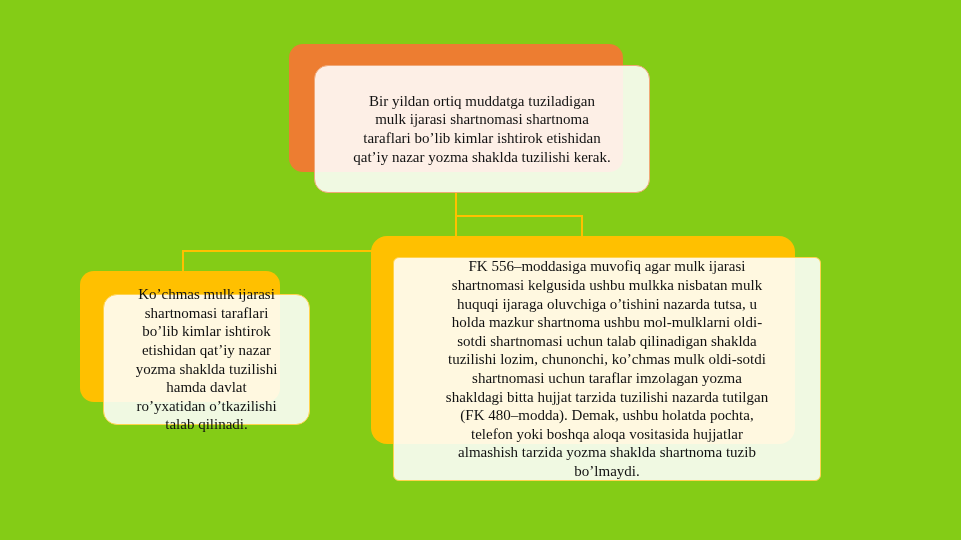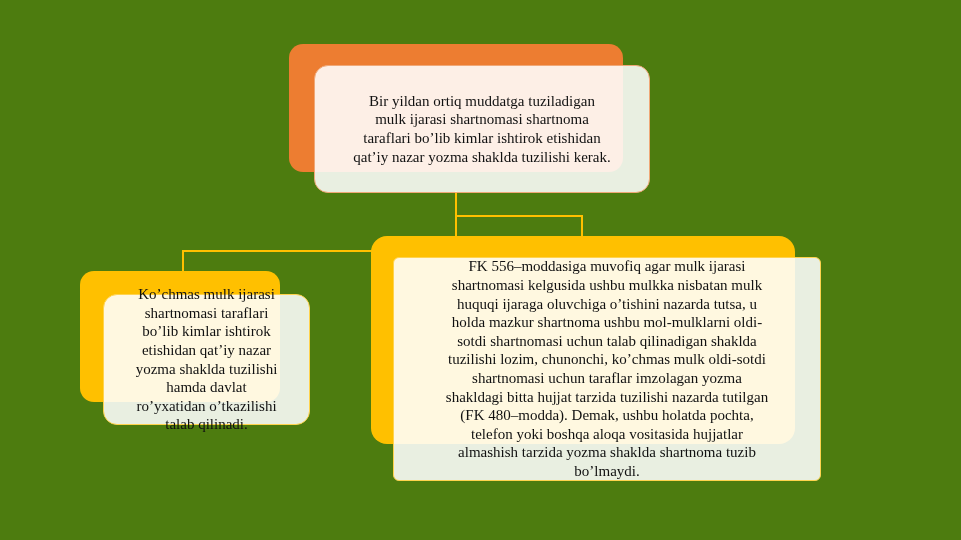--- a/index.html
+++ b/index.html
@@ -4,21 +4,21 @@
 <style>
   html, body {
     margin: 0;
     padding: 0;
     background: #ffffff;
   }
   .canvas {
     position: relative;
     width: 961px;
     height: 540px;
-    background: #4d7c0f;
+    background: #84cc16;
     overflow: hidden;
     font-family: "Liberation Serif", "DejaVu Serif", serif;
   }
   
   .connector {
     position: absolute;
     background: #FFC000;
     z-index: 1;
   }
   #conn-parent-v   { left: 455px; top: 191px; width: 2px;  height: 61px; }

